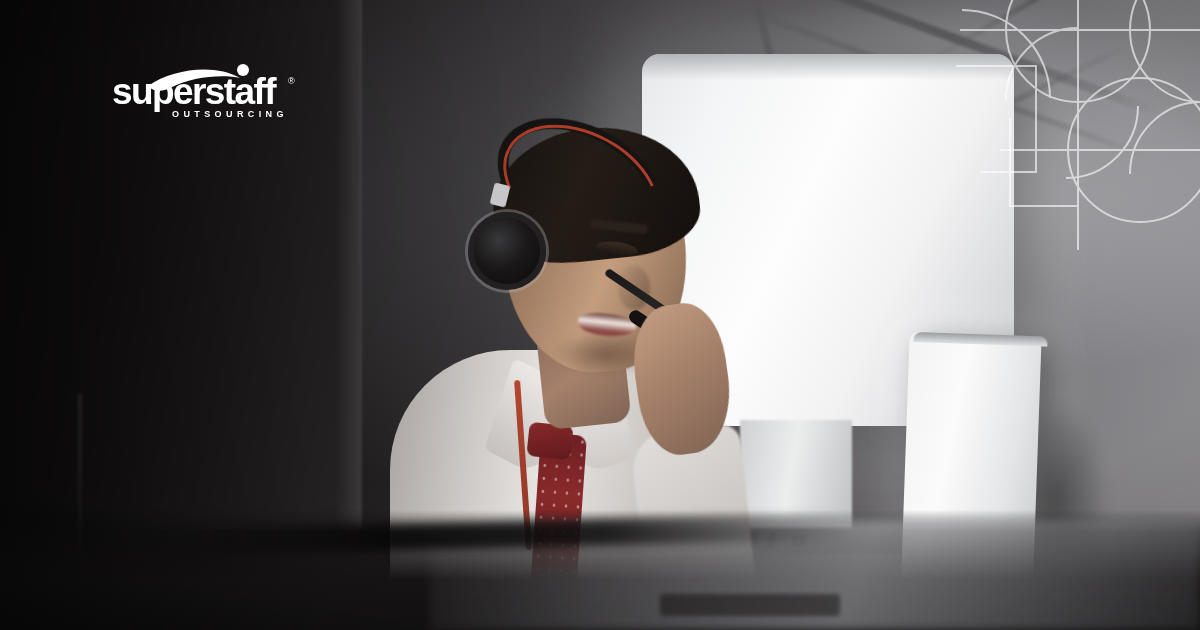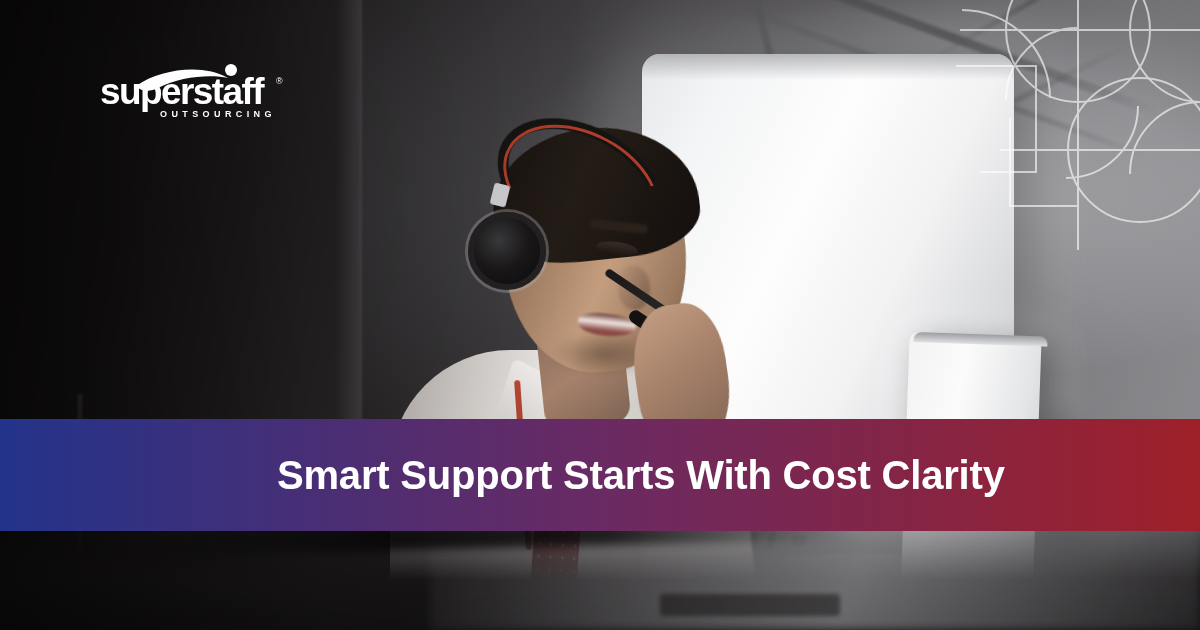--- a/index.html
+++ b/index.html
@@ -276,21 +276,21 @@
       radial-gradient(130% 110% at 50% 45%, rgba(0,0,0,0) 42%, rgba(0,0,0,.38) 82%, rgba(0,0,0,.6) 100%),
       linear-gradient(90deg, rgba(0,0,0,.55) 0%, rgba(0,0,0,.12) 26%, rgba(0,0,0,0) 50%);
     pointer-events:none;
   }
 
   
   .deco { position:absolute; right:0; top:0; width:260px; height:250px; opacity:.72; pointer-events:none; }
   .deco svg { display:block; }
 
   
-  .logo { position:absolute; left:100px; top:62px; width:200px; height:60px; }
+  .logo { position:absolute; left:112px; top:62px; width:200px; height:60px; }
   .logo svg { display:block; }
 
   
   .banner {
     position:absolute; left:0; top:419px; width:1200px; height:112px;
     display:flex; align-items:center;
   }
   .banner-title {
     font-size:40px;
     font-weight:bold;
@@ -392,17 +392,14 @@
 
       <path d="M36 24 C62 6 104 2 128 16 C112 12 80 14 58 26 C50 30 42 30 36 24 Z" fill="#ffffff"></path>
       <circle cx="131" cy="8" r="6" fill="#ffffff"></circle>
 
       <text x="0" y="42" font-family="'Liberation Sans', sans-serif" font-size="37" font-weight="bold" fill="#ffffff" letter-spacing="-1.6">superstaff</text>
       <text x="176" y="22" font-family="'Liberation Sans', sans-serif" font-size="9" fill="#ffffff">®</text>
       <text x="60" y="55" font-family="'Liberation Sans', sans-serif" font-size="9" font-weight="bold" fill="#ffffff" letter-spacing="4.4">OUTSOURCING</text>
     </svg>
   </div>
 
-  <div class="banner" id="title-banner" style="background: linear-gradient(90deg, rgb(35, 51, 138) 0%, rgb(106, 42, 99) 50%, rgb(158, 32, 41) 100%);">
-    <div class="banner-title">Smart Support Starts With Cost Clarity</div>
-  </div>
 
 </div>
 
 </body></html>

